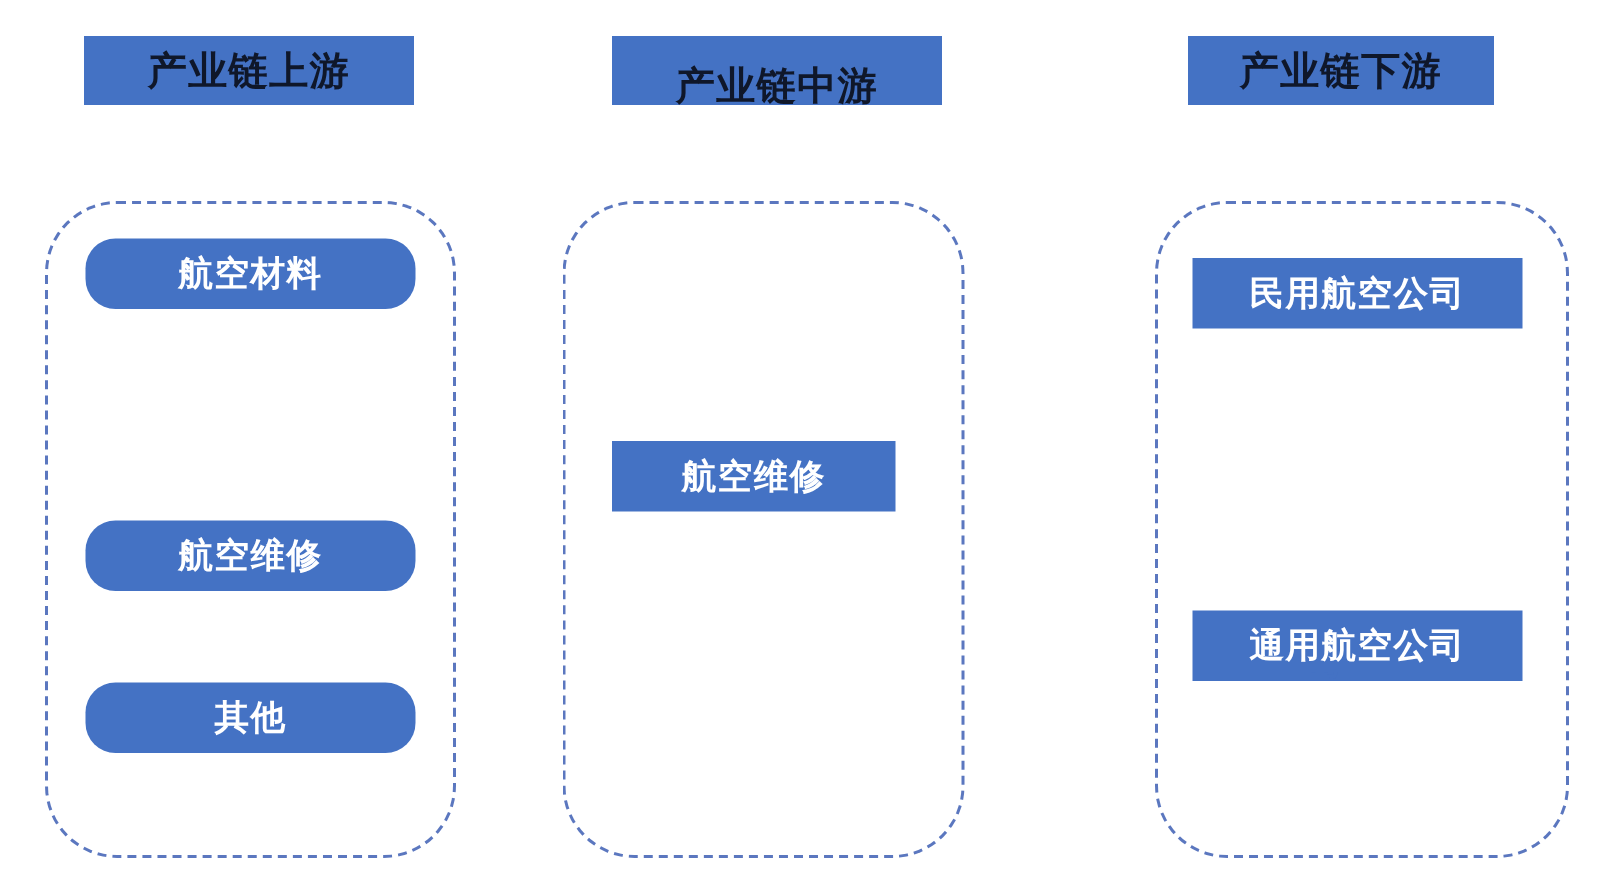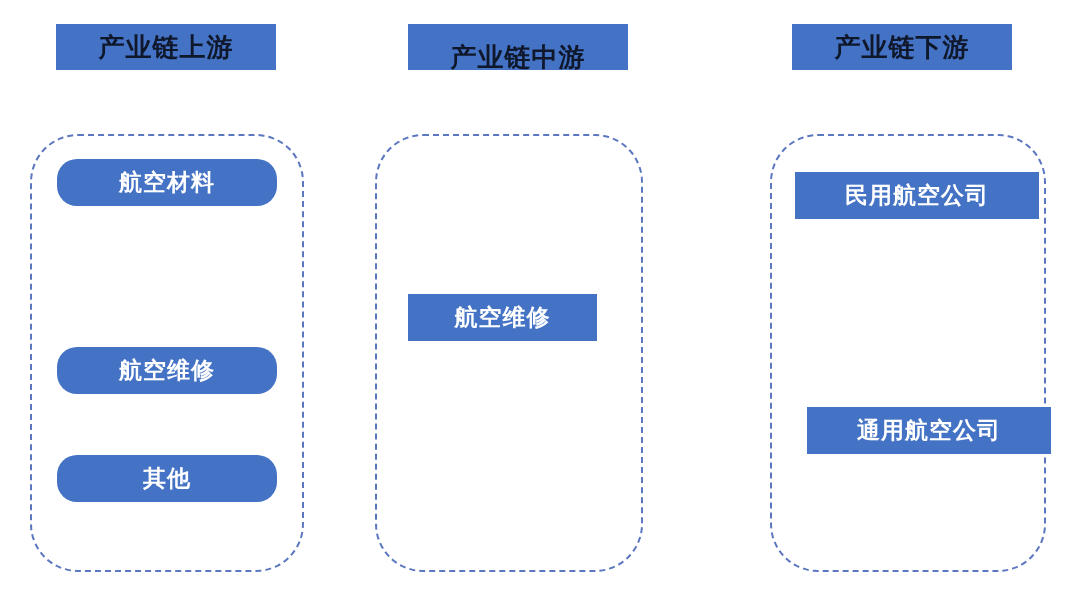--- a/index.html
+++ b/index.html
@@ -40,21 +40,21 @@
     top: 24px;
     height: 46px;
     background: #4472c4;
     display: flex;
     align-items: center;
     justify-content: center;
     box-sizing: border-box;
   }
   .col-upstream   .header-bar { left: 56px;  width: 220px; }
   .col-midstream  .header-bar { left: 48px;  width: 220px; align-items: flex-end; }
-  .col-downstream .header-bar { left: 72px;  width: 220px; }
+  .col-downstream .header-bar { left: 72px;  width: 204px; }
 
   .header-label {
     color: #0f172a;
     font-size: 26px;
     font-weight: bold;
     letter-spacing: 1px;
     line-height: 1;
     white-space: nowrap;
   }
 
@@ -96,23 +96,23 @@
   .col-upstream .item-1 { top: 159px; }
   .col-upstream .item-2 { top: 256px; }
   .col-upstream .item-3 { top: 347px; }
   .col-upstream .item-4 { top: 455px; justify-content: center; }
 
   
   .col-midstream .item-box { left: 48px; width: 189px; }
   .col-midstream .item-1 { top: 294px; }
 
   
-  .col-downstream .item-box { left: 75px; width: 244px; }
+  .col-downstream .item-box { left: 75px; width: 220px; }
   .col-downstream .item-1 { top: 172px; }
-  .col-downstream .item-2 { top: 407px; margin-left: 12px; }
+  .col-downstream .item-2 { top: 407px; }
 
   
   .clipped-artifact {
     position: absolute;
     left: 152px;
     top: 448px;
     width: 66px;
     height: 14px;
     overflow: hidden;
   }

